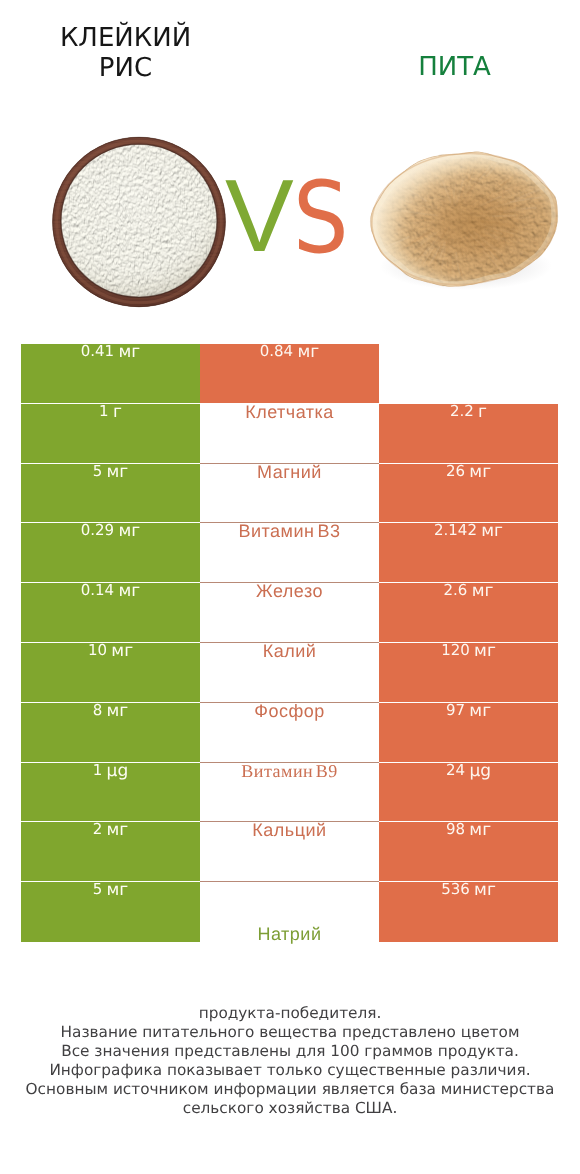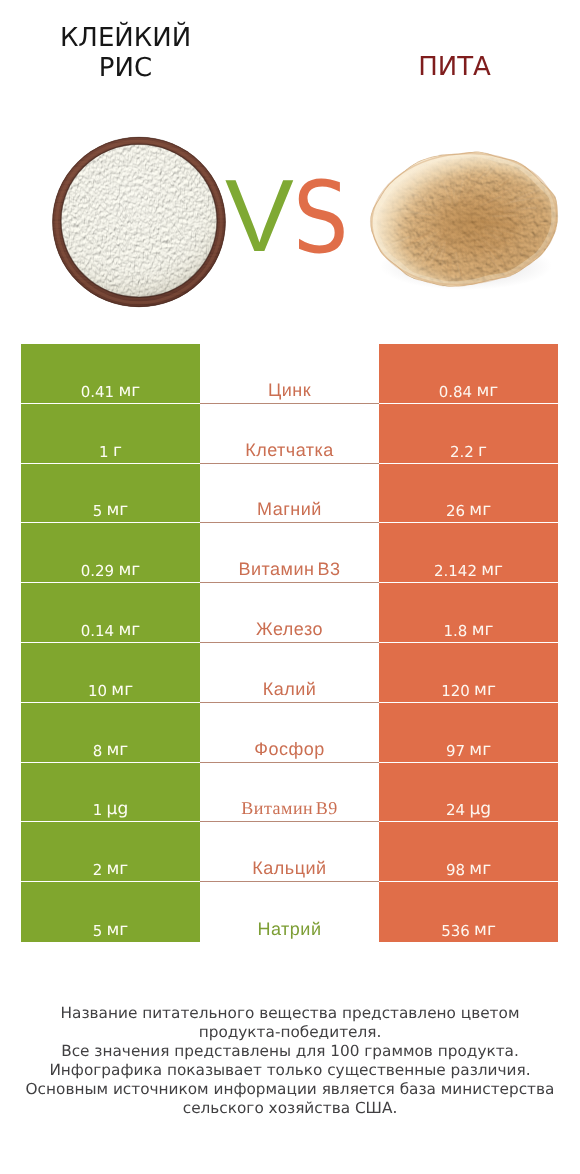--- a/index.html
+++ b/index.html
@@ -1,29 +1,29 @@
 <!DOCTYPE html>
 <html><head>
 <meta charset="utf-8">
 <style>
   html,body{margin:0;padding:0;}
   body{width:580px;height:1174px;background:#ffffff;font-family:"Liberation Sans",sans-serif;overflow:hidden;-webkit-font-smoothing:antialiased;text-rendering:geometricPrecision;}
   .page{position:relative;width:464px;height:1174px;}
   .hdr{position:absolute;left:0;top:0;width:580px;height:320px;}
   .t-left{position:absolute;left:18px;top:23px;width:215px;text-align:center;font-size:26px;letter-spacing:0px;color:#161616;line-height:30px;font-family:"DejaVu Sans",sans-serif;}
-  .t-right{position:absolute;left:347px;top:52px;width:215px;text-align:center;font-size:26px;letter-spacing:0px;color:#7f1d1d;line-height:30px;font-family:"DejaVu Sans",sans-serif;}
+  .t-right{position:absolute;left:347px;top:52px;width:215px;text-align:center;font-size:26px;letter-spacing:0px;color:#15803d;line-height:30px;font-family:"DejaVu Sans",sans-serif;}
   .img-rice{position:absolute;left:46px;top:130px;}
   .img-pita{position:absolute;left:366px;top:148px;}
   .vs{position:absolute;left:0;top:0;width:580px;height:320px;}
   .vs span{position:absolute;display:block;line-height:1;font-weight:400;}
   .vs .v{color:#7fa933;font-family:"Liberation Sans",sans-serif;font-size:103px;left:225px;top:164px;}
   .vs .s{color:#e06e49;font-family:"DejaVu Sans",sans-serif;font-size:99px;left:293px;top:169px;transform:scaleX(0.885);transform-origin:left top;}
   .table{position:absolute;left:21px;top:344px;width:537px;}
   .row{display:flex;height:59.8px;box-sizing:border-box;}
-  .c{position:relative;display:flex;align-items:flex-end;justify-content:center;width:179px;box-sizing:border-box;font-family:"DejaVu Sans",sans-serif;}
+  .c{position:relative;display:flex;align-items:flex-start;justify-content:center;width:179px;box-sizing:border-box;font-family:"DejaVu Sans",sans-serif;}
   .cl{background:#80a62e;color:#fdfdf4;border-bottom:1.2px solid #ffffff;}
   .cr{background:#e06e49;color:#fdf6ef;border-bottom:1.2px solid #ffffff;}
   .cm{background:#ffffff;border-bottom:1px solid #b88a77;}
   .row:last-child .c{border-bottom:none;}
   .num{font-size:15px;letter-spacing:0px;position:relative;top:-2px;}
   .unit{font-size:17px;margin-left:4.3px;letter-spacing:0px;position:relative;top:-2px;}
   .lbl{font-family:"Liberation Sans",sans-serif;font-size:18px;letter-spacing:0.5px;word-spacing:-2.5px;position:relative;top:-2px;}
   .foot{position:absolute;left:0;top:1004px;width:580px;text-align:center;font-family:"DejaVu Sans",sans-serif;font-size:15.3px;line-height:19px;color:#414042;}
 </style>
 </head>
@@ -297,23 +297,20 @@
         <span class="v">V</span>
         <span class="s">S</span>
       </div>
   </div>
   <div class="table">
       <div class="row">
         <div class="c cl">
           <span class="num">0.41</span>
           <span class="unit">мг</span>
         </div>
-        <div class="c cm">
-          <span class="lbl" style="color: rgb(203, 111, 82);">Цинк</span>
-        </div>
         <div class="c cr">
           <span class="num">0.84</span>
           <span class="unit">мг</span>
         </div>
       </div>
       <div class="row">
         <div class="c cl">
           <span class="num">1</span>
           <span class="unit">г</span>
         </div>
@@ -353,21 +350,21 @@
       </div>
       <div class="row">
         <div class="c cl">
           <span class="num">0.14</span>
           <span class="unit">мг</span>
         </div>
         <div class="c cm">
           <span class="lbl" style="color: rgb(203, 111, 82);">Железо</span>
         </div>
         <div class="c cr">
-          <span class="num">1.8</span>
+          <span class="num">2.6</span>
           <span class="unit">мг</span>
         </div>
       </div>
       <div class="row">
         <div class="c cl">
           <span class="num">10</span>
           <span class="unit">мг</span>
         </div>
         <div class="c cm">
           <span class="lbl" style="color: rgb(203, 111, 82);">Калий</span>
@@ -424,20 +421,20 @@
         <div class="c cm">
           <span class="lbl" style="color: rgb(125, 158, 53); margin-top: 44px;">Натрий</span>
         </div>
         <div class="c cr">
           <span class="num">536</span>
           <span class="unit">мг</span>
         </div>
       </div>
     </div>
   <div class="foot">
+      <div>продукта-победителя.</div>
       <div>Название питательного вещества представлено цветом</div>
-      <div>продукта-победителя.</div>
       <div>Все значения представлены для 100 граммов продукта.</div>
       <div>Инфографика показывает только существенные различия.</div>
       <div>Основным источником информации является база министерства</div>
       <div>сельского хозяйства США.</div>
     </div>
 </div>
 
 </body></html>

